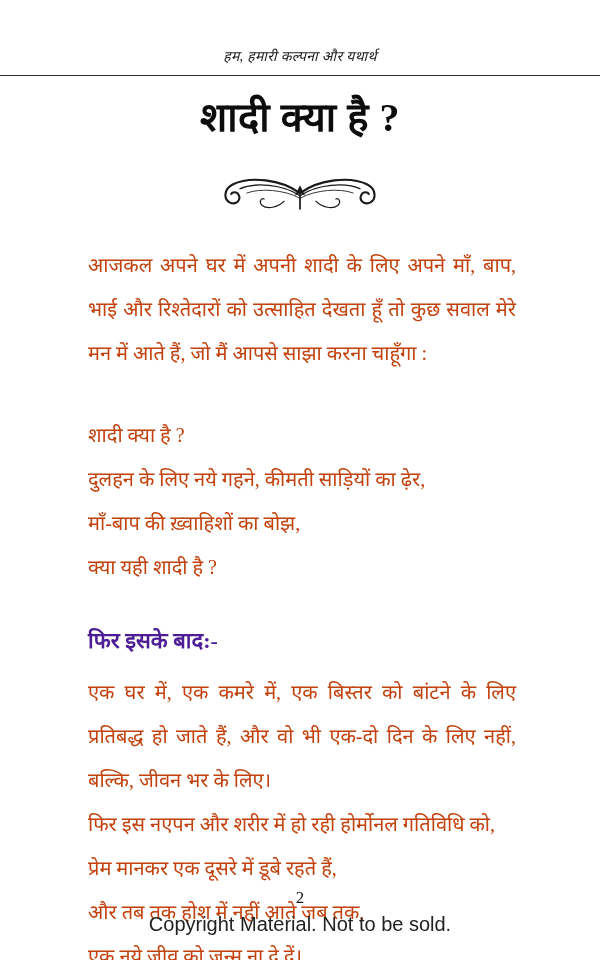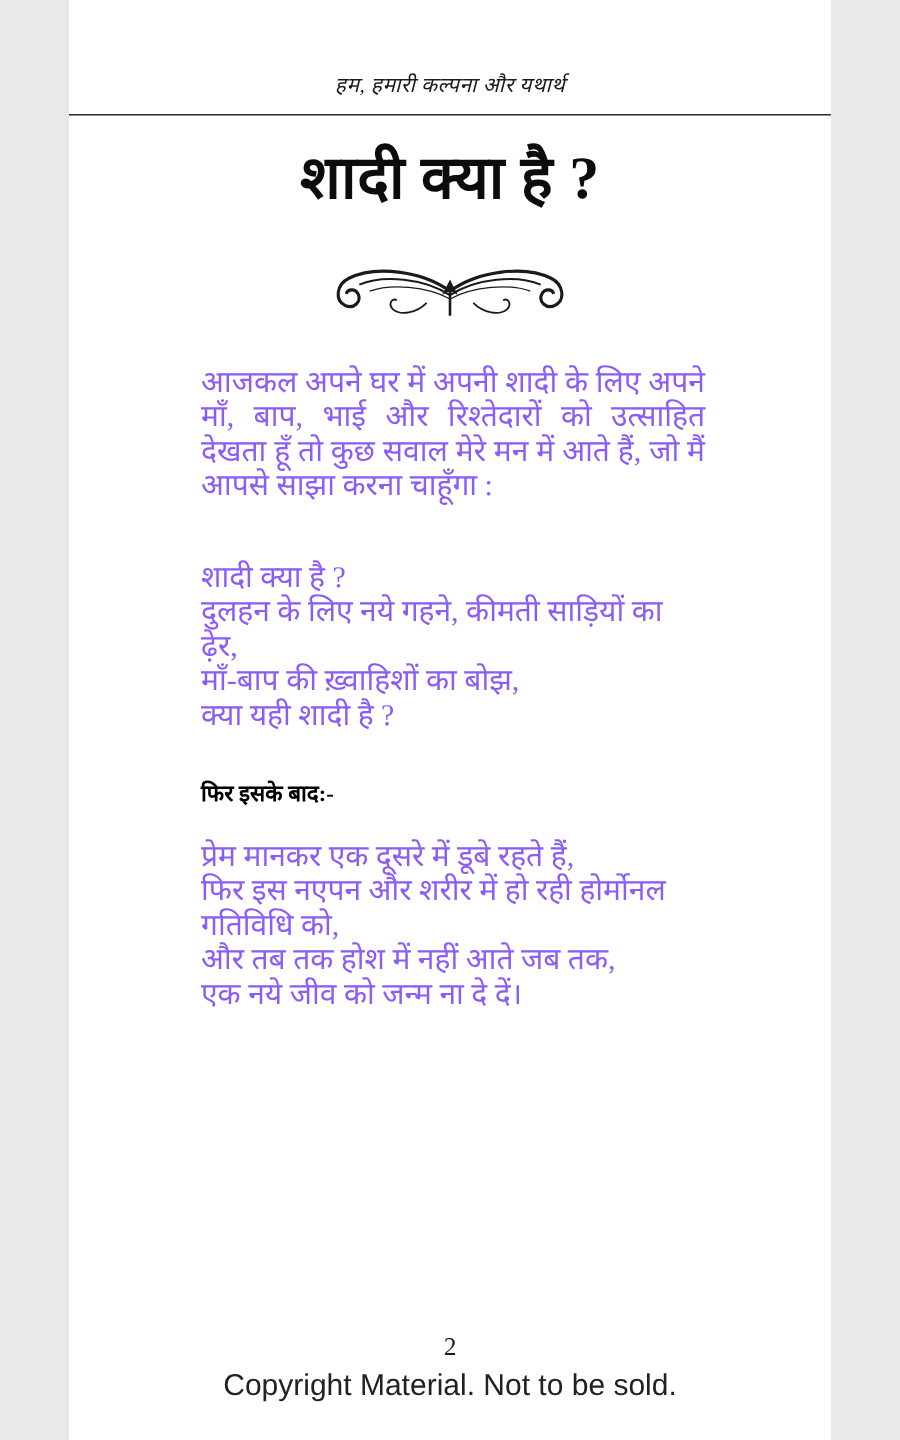--- a/index.html
+++ b/index.html
@@ -1,39 +1,39 @@
 <!DOCTYPE html>
 <html><head>
 <meta charset="utf-8">
 <style>
   html,body { margin:0; padding:0; background:#e9e9e9; }
   .page {
-    width:508px; height:960px; margin:0 auto; background:#ffffff;
+    width:600px; height:960px; margin:0 auto; background:#ffffff;
     color:#111111; font-family:"Liberation Serif", serif;
     position:relative; overflow:hidden; box-sizing:border-box;
   }
   .running-header {
     padding-top:46px; text-align:center; font-style:italic;
     font-size:14px; letter-spacing:.3px; color:#1a1a1a;
   }
   .header-rule {
     border:0; border-top:1.6px solid #2a2a2a; margin:10px 0 0 0;
   }
   .chapter-title {
     text-align:center; font-weight:700; font-size:40px; line-height:52px;
     margin-top:16px; letter-spacing:.5px; color:#0c0c0c;
   }
   .ornament-wrap { text-align:center; margin-top:8px; height:46px; }
-  .body-text { padding:0 84px 0 88px; font-size:20px; line-height:23px; color:#8b5cf6; }
+  .body-text { padding:0 84px 0 88px; font-size:20px; line-height:44px; color:#c2410c; }
   .intro { margin-top:26px; text-align:justify; }
   .stanza p { margin:0; }
   .stanza-1 { margin-top:38px; }
   .section-subheading {
-    padding:0 84px 0 88px; font-weight:700; font-size:15px; line-height:35px;
-    margin-top:24px; color:#000000;
+    padding:0 84px 0 88px; font-weight:700; font-size:22px; line-height:35px;
+    margin-top:34px; color:#4c1d95;
   }
   .stanza-2 { margin-top:12px; }
   .stanza-2 p.wraps { text-align:justify; }
   .page-number {
     position:absolute; left:0; right:0; bottom:52px;
     text-align:center; font-size:17px; color:#1a1a1a;
   }
   .copyright-footer {
     position:absolute; left:0; right:0; bottom:24px;
     text-align:center; font-family:"Liberation Sans", sans-serif;
@@ -73,22 +73,23 @@
   <div class="body-text stanza stanza-1">
     <p>शादी क्या है ?</p>
     <p>दुलहन के लिए नये गहने, कीमती साड़ियों का ढ़ेर,</p>
     <p>माँ-बाप की ख़्वाहिशों का बोझ,</p>
     <p>क्या यही शादी है ?</p>
   </div>
 
   <div class="section-subheading">फिर इसके बाद:-</div>
 
   <div class="body-text stanza stanza-2">
+    <p class="wraps">एक घर में, एक कमरे में, एक बिस्तर को बांटने के लिए प्रतिबद्ध हो जाते हैं, और वो भी एक-दो दिन के लिए नहीं, बल्कि, जीवन भर के लिए।</p>
+    <p>फिर इस नएपन और शरीर में हो रही होर्मोनल गतिविधि को,</p>
     <p>प्रेम मानकर एक दूसरे में डूबे रहते हैं,</p>
-    <p>फिर इस नएपन और शरीर में हो रही होर्मोनल गतिविधि को,</p>
     <p>और तब तक होश में नहीं आते जब तक,</p>
     <p>एक नये जीव को जन्म ना दे दें।</p>
   </div>
 
   <div class="page-number">2</div>
 
   <div class="copyright-footer">Copyright Material. Not to be sold.</div>
 
 </div>
 

